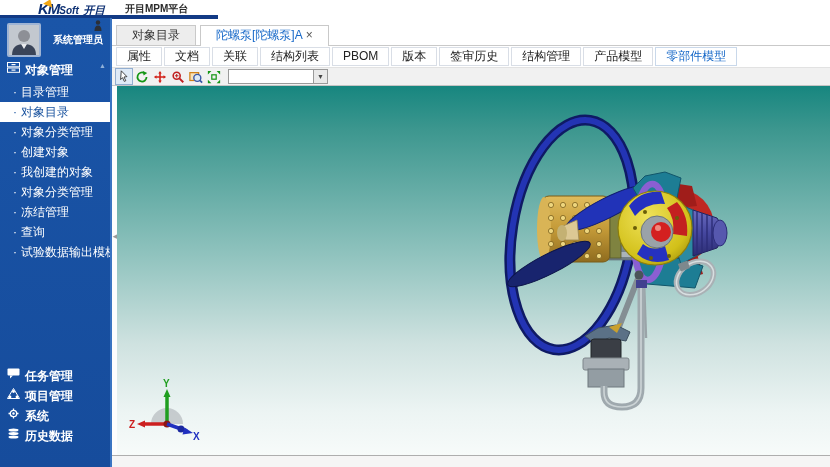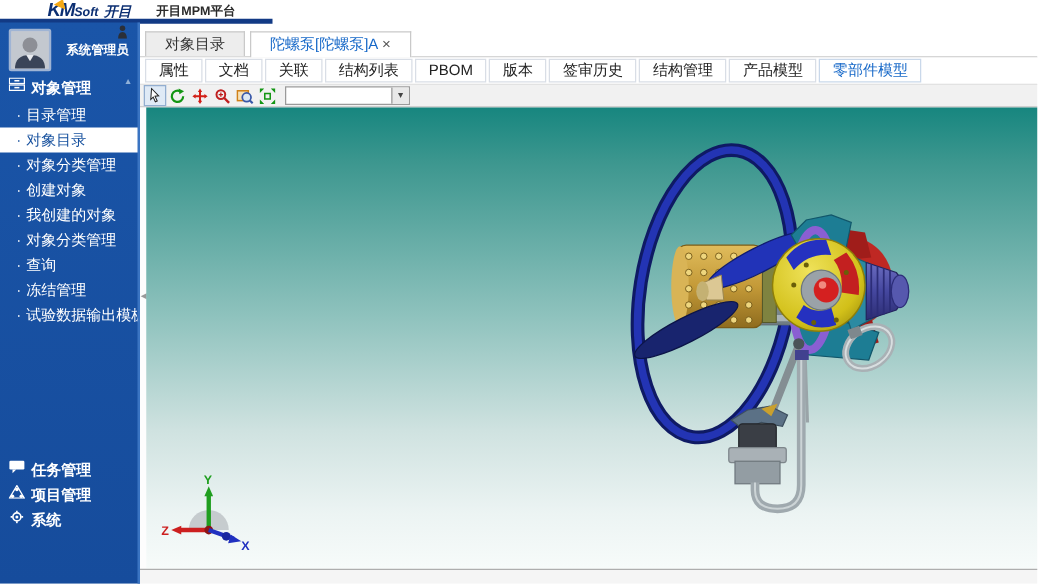--- a/index.html
+++ b/index.html
@@ -117,22 +117,22 @@
       <span class="sec-label">对象管理</span>
       <span class="caret-up">▲</span>
     </div>
 
     <div class="menu-item"><span class="bullet">·</span><span>目录管理</span></div>
     <div class="menu-item selected"><span class="bullet">·</span><span>对象目录</span></div>
     <div class="menu-item"><span class="bullet">·</span><span>对象分类管理</span></div>
     <div class="menu-item"><span class="bullet">·</span><span>创建对象</span></div>
     <div class="menu-item"><span class="bullet">·</span><span>我创建的对象</span></div>
     <div class="menu-item"><span class="bullet">·</span><span>对象分类管理</span></div>
+    <div class="menu-item"><span class="bullet">·</span><span>冻结管理</span></div>
     <div class="menu-item"><span class="bullet">·</span><span>查询</span></div>
-    <div class="menu-item"><span class="bullet">·</span><span>冻结管理</span></div>
     <div class="menu-item"><span class="bullet">·</span><span>试验数据输出模板</span></div>
 
     <div class="bottom-sections">
       <div class="section-header">
         <svg class="sec-icon" viewBox="0 0 13 11">
           <rect x="0.5" y="0.5" width="12" height="7" rx="1" fill="#fff"></rect>
           <path d="M3 7.5 L3 10.5 L6 7.5 Z" fill="#fff"></path>
         </svg>
         <span class="sec-label">任务管理</span>
       </div>
@@ -145,20 +145,28 @@
         </svg>
         <span class="sec-label">项目管理</span>
       </div>
       <div class="section-header">
         <svg class="sec-icon" viewBox="0 0 13 11">
           <circle cx="6.5" cy="5.5" r="3.2" fill="none" stroke="#fff" stroke-width="1.3"></circle>
           <circle cx="6.5" cy="5.5" r="1.2" fill="#fff"></circle>
           <path d="M6.5 0.5 L6.5 2 M6.5 9 L6.5 10.5 M1.5 5.5 L3 5.5 M10 5.5 L11.5 5.5" stroke="#fff" stroke-width="1.3"></path>
         </svg>
         <span class="sec-label">系统</span>
+      </div>
+      <div class="section-header">
+        <svg class="sec-icon" viewBox="0 0 13 11">
+          <ellipse cx="6.5" cy="2" rx="5" ry="1.5" fill="#fff"></ellipse>
+          <ellipse cx="6.5" cy="5.5" rx="5" ry="1.5" fill="#fff"></ellipse>
+          <ellipse cx="6.5" cy="9" rx="5" ry="1.5" fill="#fff"></ellipse>
+        </svg>
+        <span class="sec-label">历史数据</span>
       </div>
     </div>
     <div class="side-edge"></div>
   </div>
 
   <div class="tabs-row">
     <div class="tab"><span>对象目录</span></div>
     <div class="tab active"><span>陀螺泵[陀螺泵]A</span><span class="close">×</span></div>
   </div>
 

